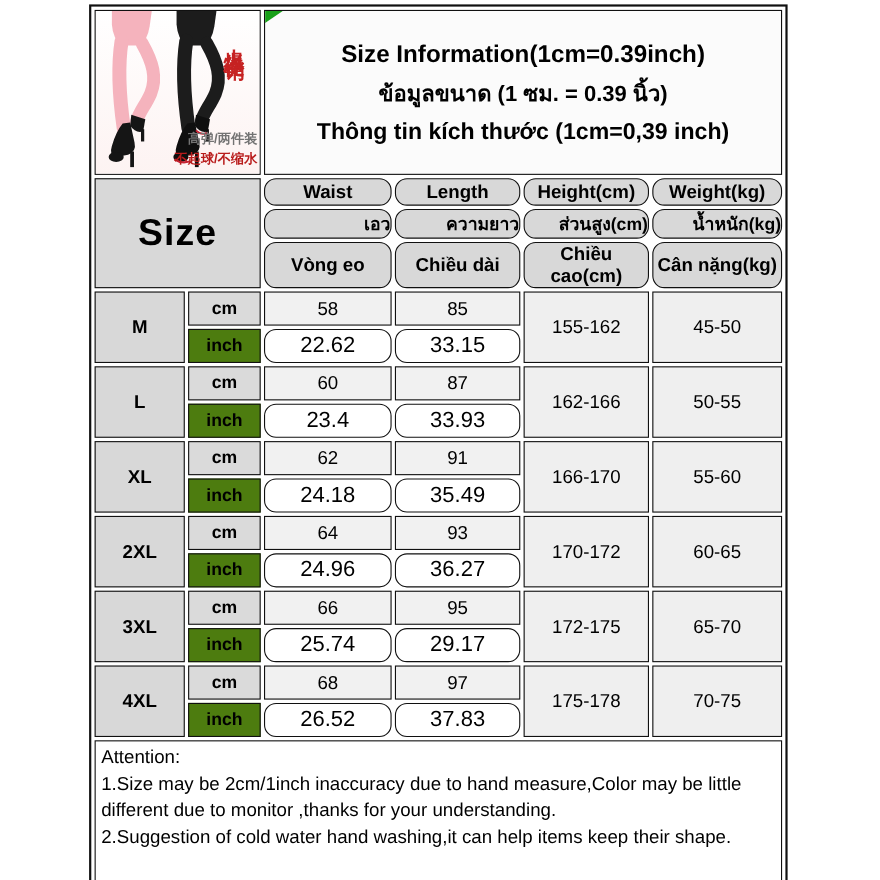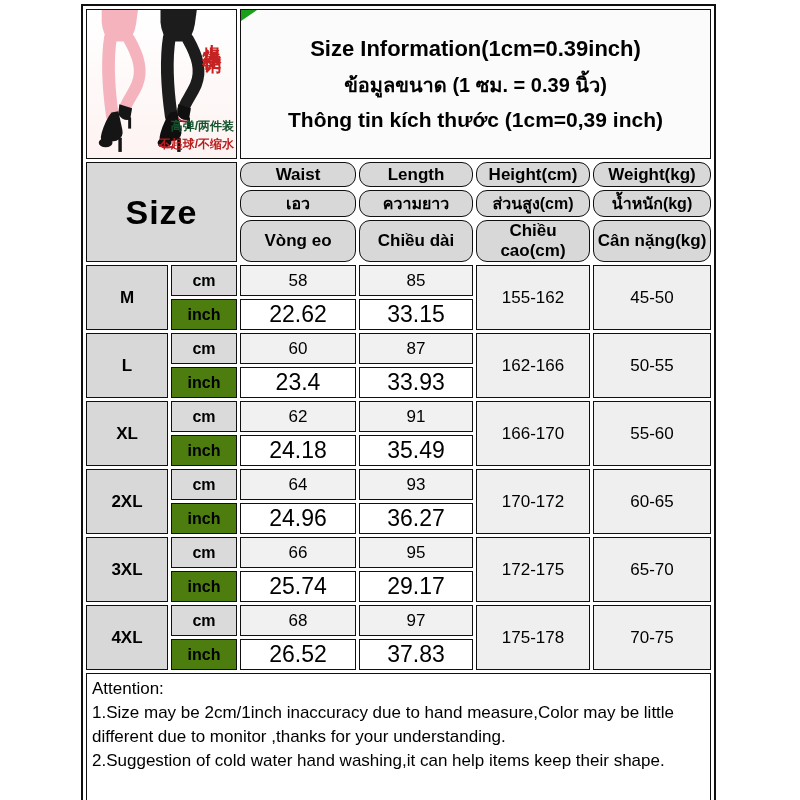--- a/index.html
+++ b/index.html
@@ -24,43 +24,43 @@
   
   .photo-cell { background: #fffdfd; position: relative; padding: 0; }
   .photo-wrap { position: absolute; inset: 0; }
   .photo-wrap svg { display: block; width: 100%; height: 100%; }
   .promo-vertical {
     position: absolute; top: 18px; right: 14px;
     writing-mode: vertical-rl; text-orientation: upright;
     color: #c62222; font-weight: bold; font-size: 19px; letter-spacing: 4px;
     font-family: "DejaVu Serif", serif; line-height: 1;
   }
-  .caption-black { position: absolute; right: 2px; bottom: 23px; font-size: 12px; font-weight: 600; color: #14532d; white-space: nowrap; margin-left: 32px; }
+  .caption-black { position: absolute; right: 2px; bottom: 23px; font-size: 12px; font-weight: 600; color: #737373; white-space: nowrap; margin-left: 32px; }
   .caption-blue  { position: absolute; right: 2px; bottom: 5px;  font-size: 12px; font-weight: 700; color: #b91c1c; white-space: nowrap; }
 
   
   .title-cell { background: #fbfbfb; position: relative; }
   .title-inner { display: flex; flex-direction: column; justify-content: center; align-items: center; height: 100%; gap: 7px; }
   .title-line-en { font-size: 22px; font-weight: bold; }
   .title-line-th { font-size: 20px; font-weight: bold; text-align: center; }
   .title-line-vi { font-size: 21px; font-weight: bold; }
   .green-flag { position: absolute; top: 0; left: 0; width: 0; height: 0;
     border-top: 11px solid #18a018; border-right: 16px solid transparent; }
 
   
   .corner-cell { background: #d8d8d8; font-size: 34px; font-weight: bold; letter-spacing: 1px; }
   .hdr    { background: #d8d8d8; font-weight: bold; font-size: 17px; border-radius: 11px; }
-  .hdr-th { font-size: 16px; }
+  .hdr-th { font-size: 16px; text-align: right; }
 
   
   .size-label { background: #d8d8d8; font-weight: bold; font-size: 17px; }
   .unit-cm    { background: #dadada; font-weight: bold; font-size: 16px; }
   .unit-inch  { background: #4d7c0f; font-weight: bold; font-size: 16px; }
   .num-cm     { background: #f1f1f1; font-size: 17px; }
-  .num-inch   { background: #ffffff; font-size: 23px; }
+  .num-inch   { background: #ffffff; font-size: 20px; border-radius: 11px; }
   .range      { background: #efefef; font-size: 17px; }
 
   
   .attention-cell { background: #fff; text-align: left; vertical-align: top; padding: 3px 8px 3px 5px; }
   .attention-cell .att-heading { font-size: 17px; line-height: 24px; }
   .attention-cell .att-line { font-size: 17px; line-height: 24px; }
 </style>
 </head>
 <body>
 

